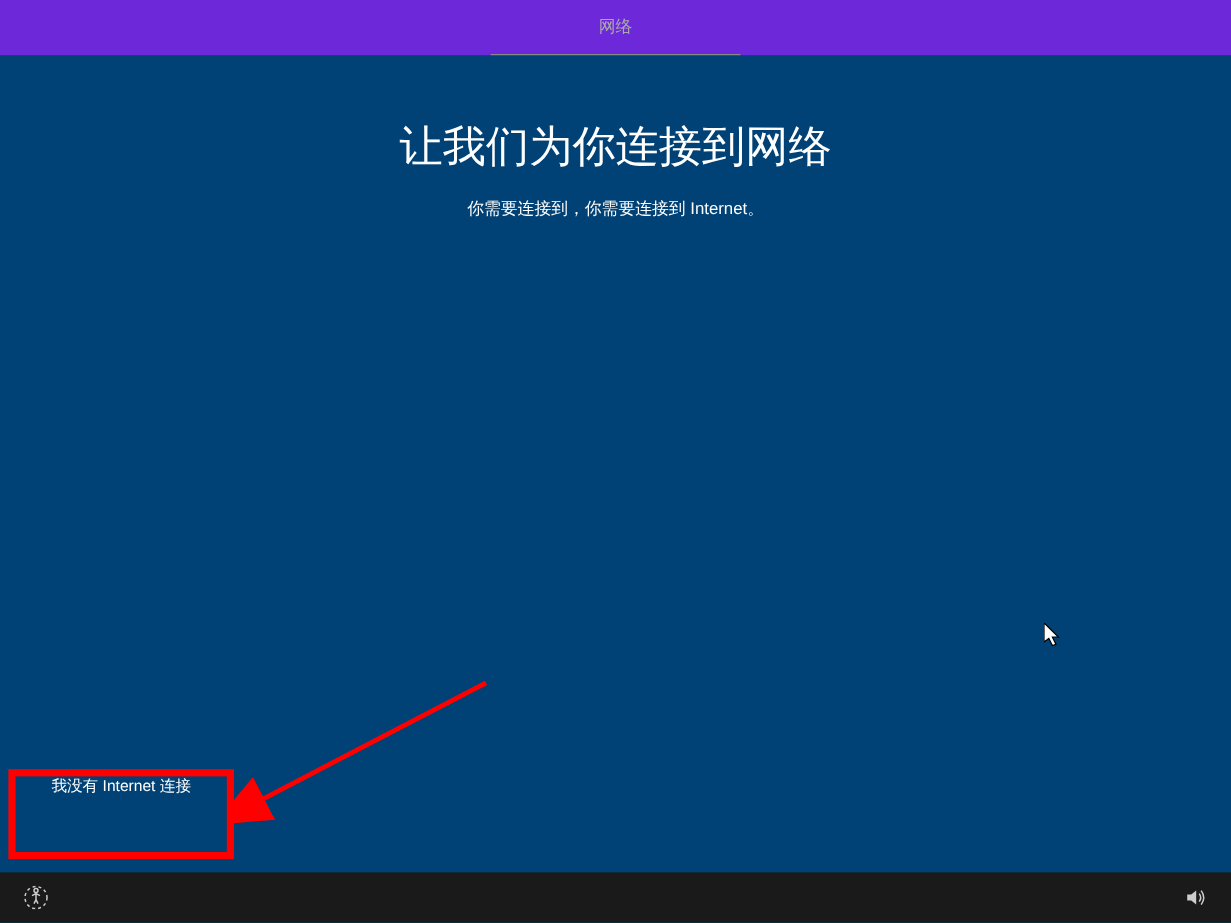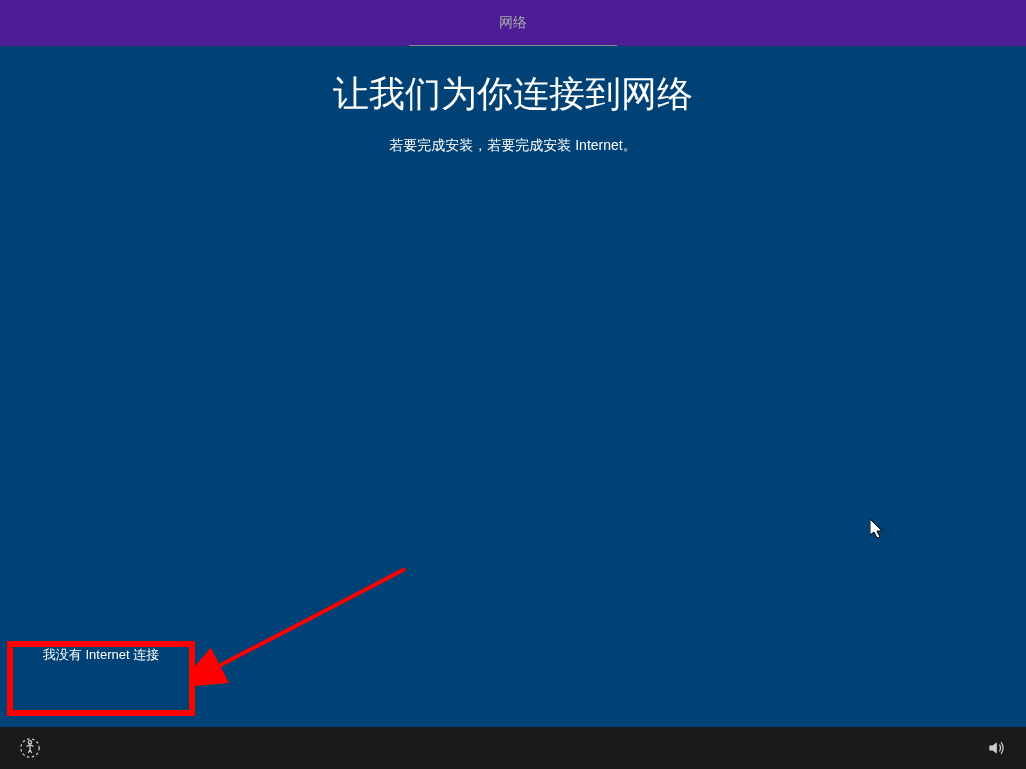--- a/index.html
+++ b/index.html
@@ -10,21 +10,21 @@
     body {
       width: 1026px;
       height: 769px;
       background: #004275;
       font-family: "Microsoft YaHei", "Segoe UI", sans-serif;
       overflow: hidden;
       position: relative;
     }
     .top-bar {
       height: 46px;
-      background: #4c1d95;
+      background: #6d28d9;
       display: flex;
       justify-content: center;
       align-items: center;
       position: relative;
     }
     .tab {
       color: #aaa;
       font-size: 14px;
       padding: 14px 90px;
       position: relative;
@@ -32,21 +32,21 @@
     .tab-underline {
       position: absolute;
       bottom: 0;
       left: 0;
       right: 0;
       height: 1px;
       background: #888;
     }
     .main-content {
       text-align: center;
-      padding-top: 24px;
+      padding-top: 52px;
     }
     .title {
       color: #ffffff;
       font-size: 36px;
       font-weight: 400;
       margin-bottom: 18px;
     }
     .subtitle {
       color: #ffffff;
       font-size: 14px;
@@ -118,21 +118,21 @@
 
 <div class="top-bar">
   <div class="tab">
     <span>网络</span>
     <div class="tab-underline"></div>
   </div>
 </div>
 
 <div class="main-content">
   <h1 class="title">让我们为你连接到网络</h1>
-  <p class="subtitle">若要完成安装，若要完成安装 Internet。</p>
+  <p class="subtitle">你需要连接到，你需要连接到 Internet。</p>
 </div>
 
 <button class="bottom-left-button">
   <span>我没有 Internet 连接</span>
 </button>
 
 <div class="highlight-box"></div>
 
 <svg class="arrow-annotation" viewBox="0 0 220 140">
   <defs>

